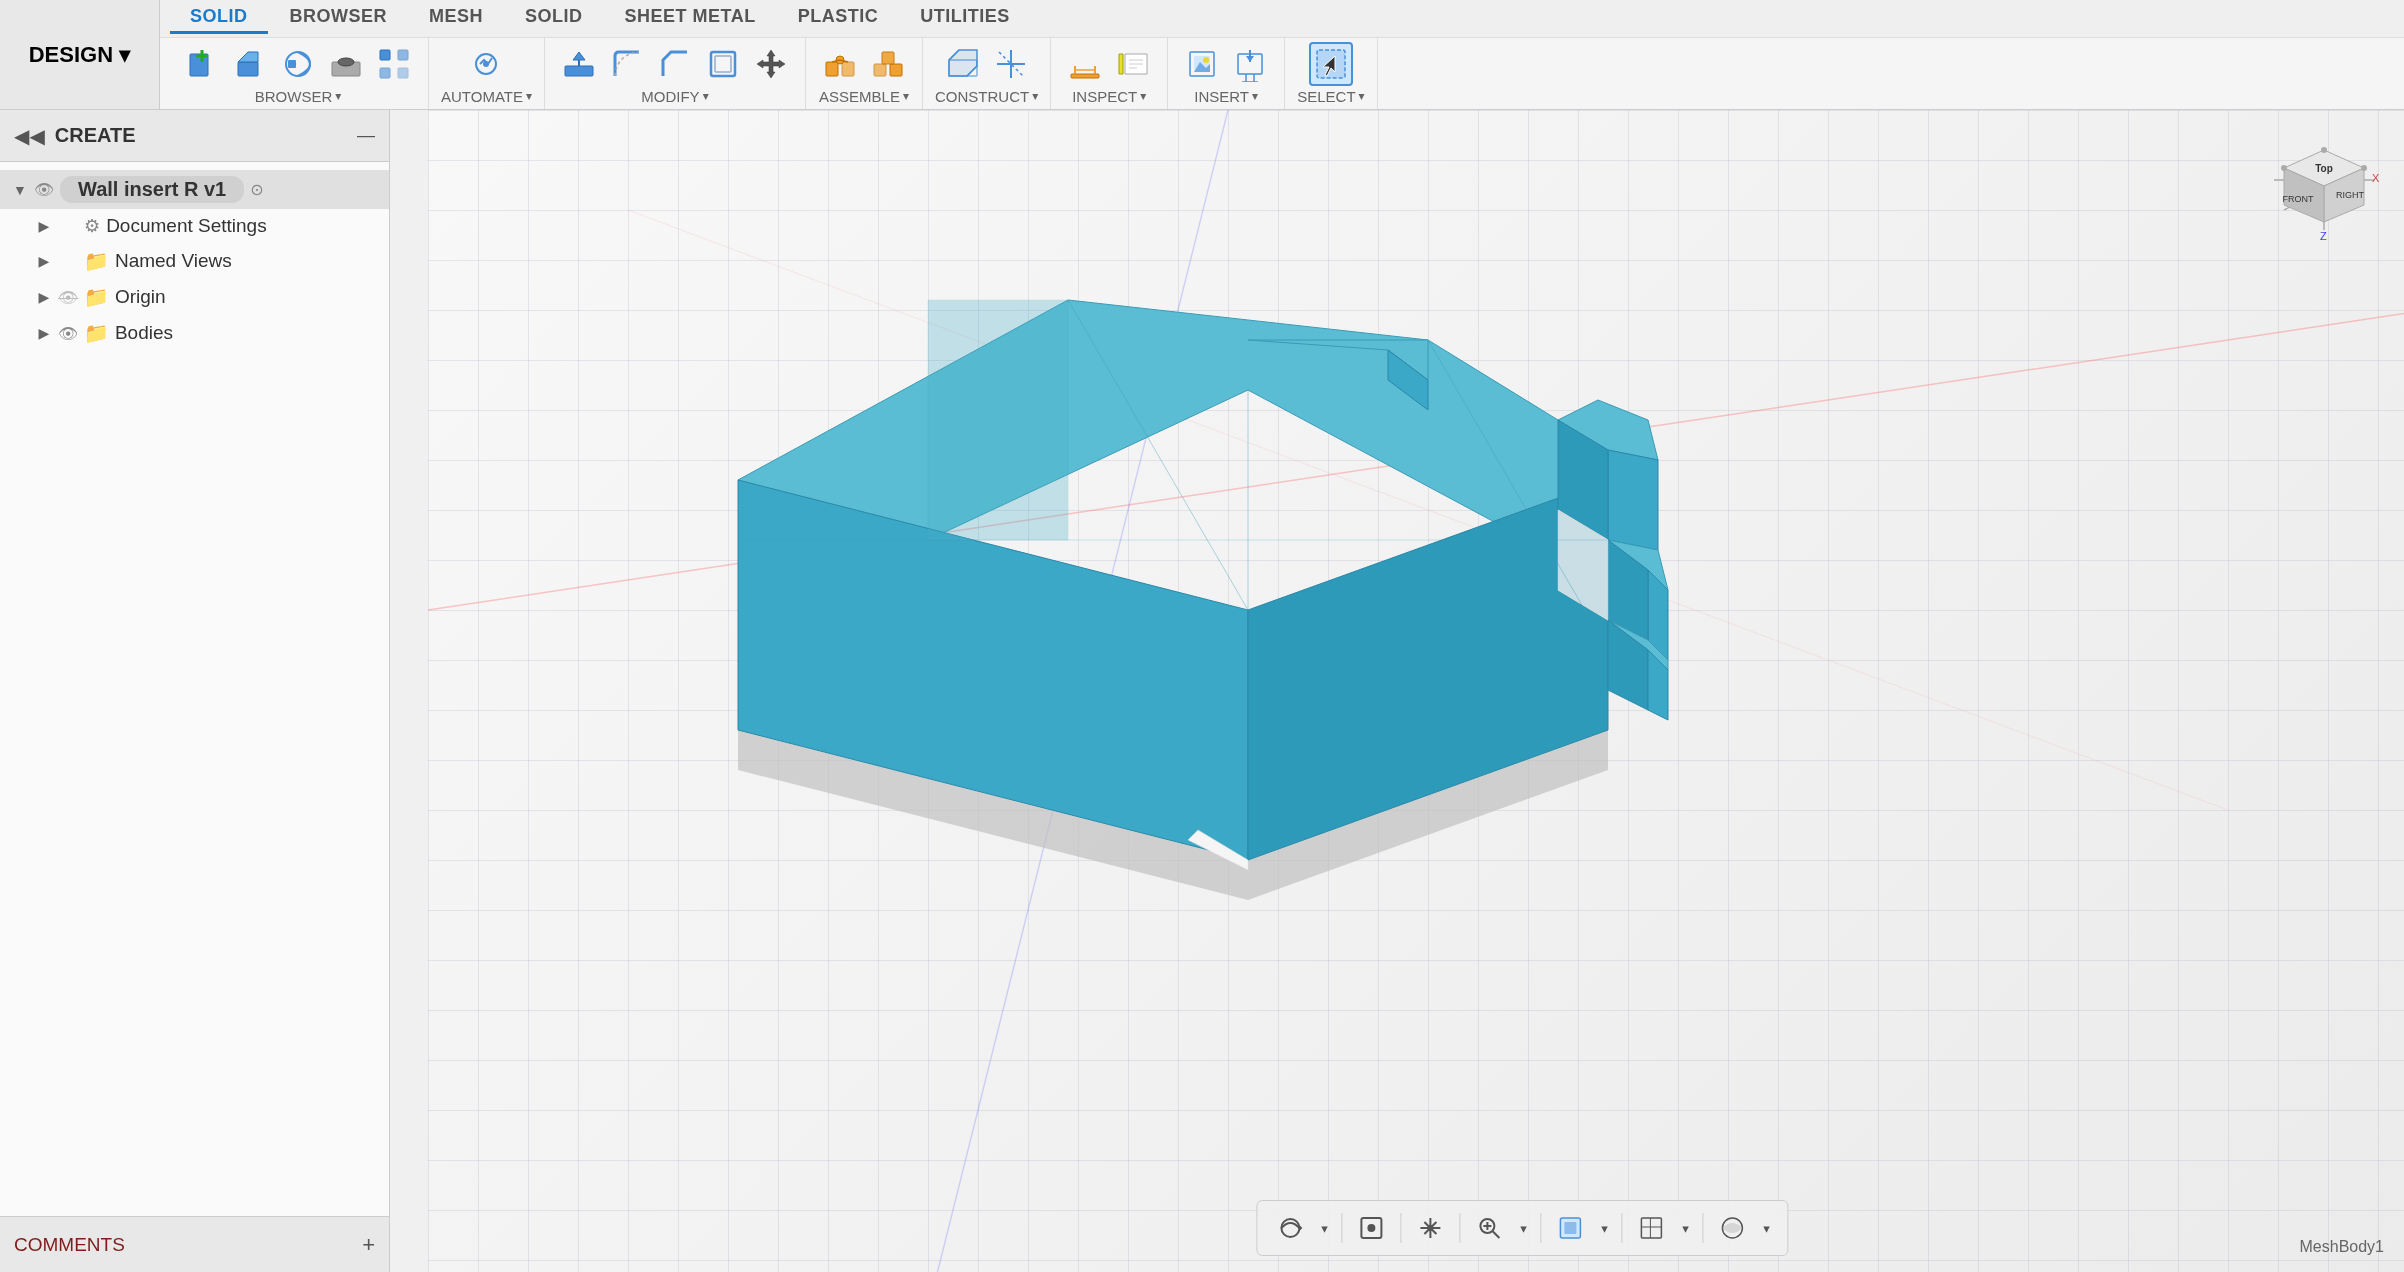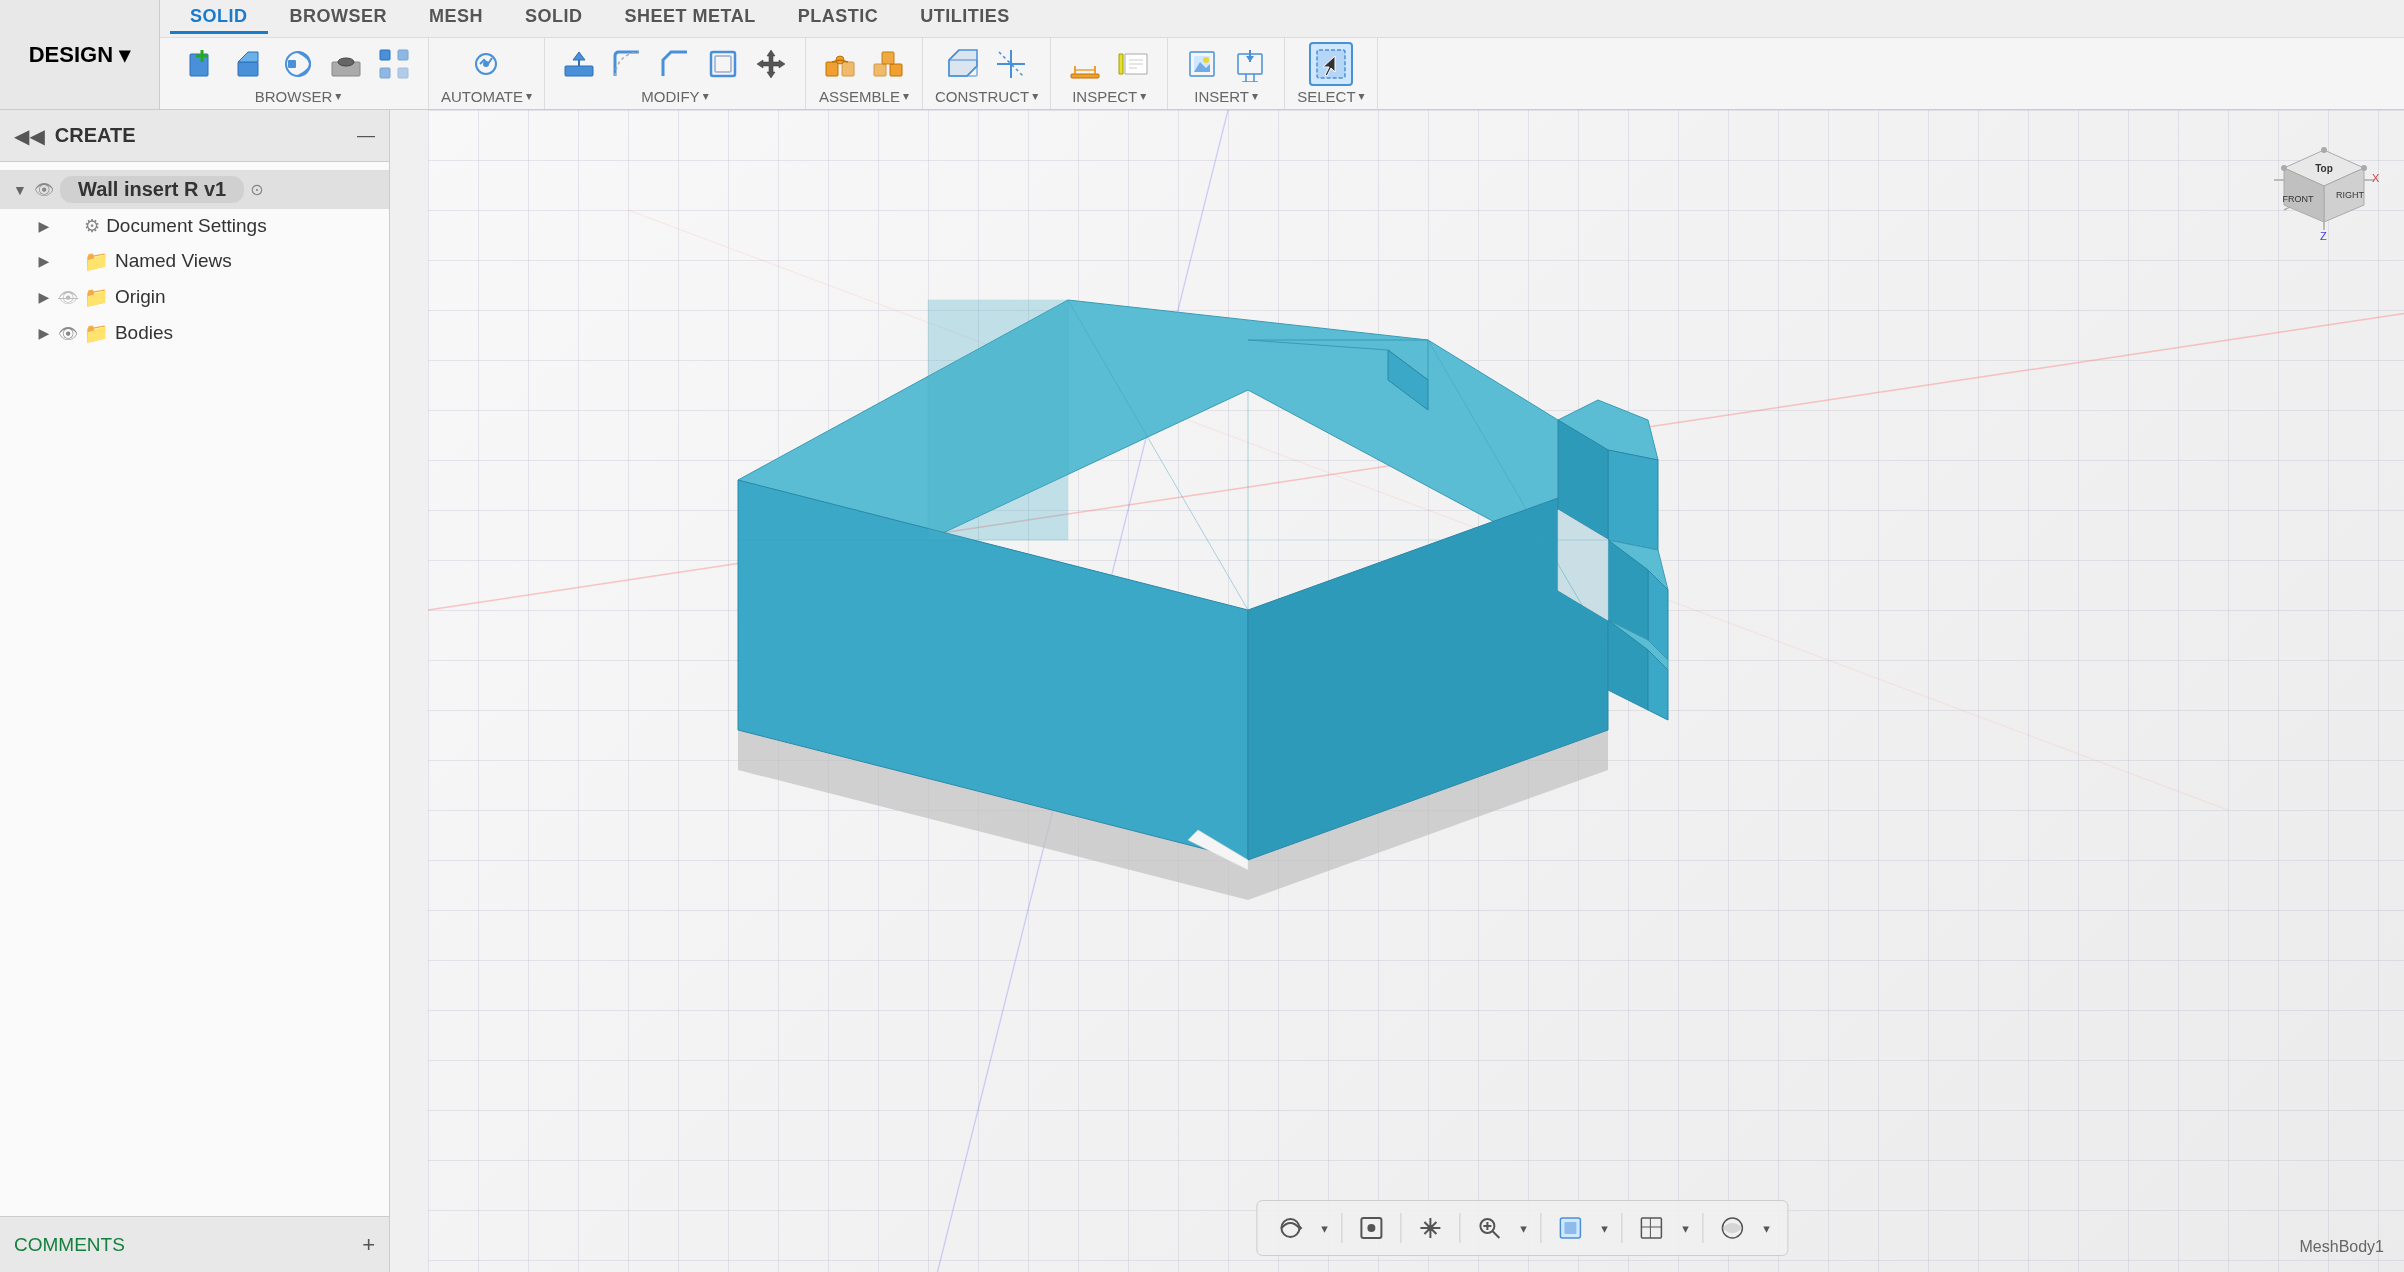--- a/index.html
+++ b/index.html
@@ -235,21 +235,21 @@
       border-top: 1px solid #ccc;
       background: #e8e8e8;
       display: flex;
       align-items: center;
       padding: 0 14px;
       gap: 10px;
     }
 
     .comments-label {
       font-size: 19px;
-      color: #15803d;
+      color: #7f1d1d;
       flex: 1;
     }
 
     .comments-plus {
       font-size: 22px;
       color: #555;
       cursor: pointer;
     }
 
     

